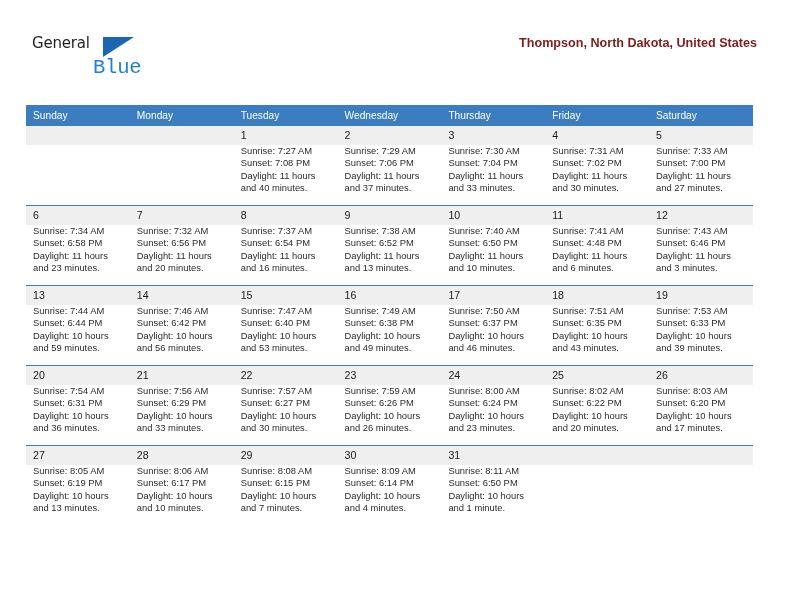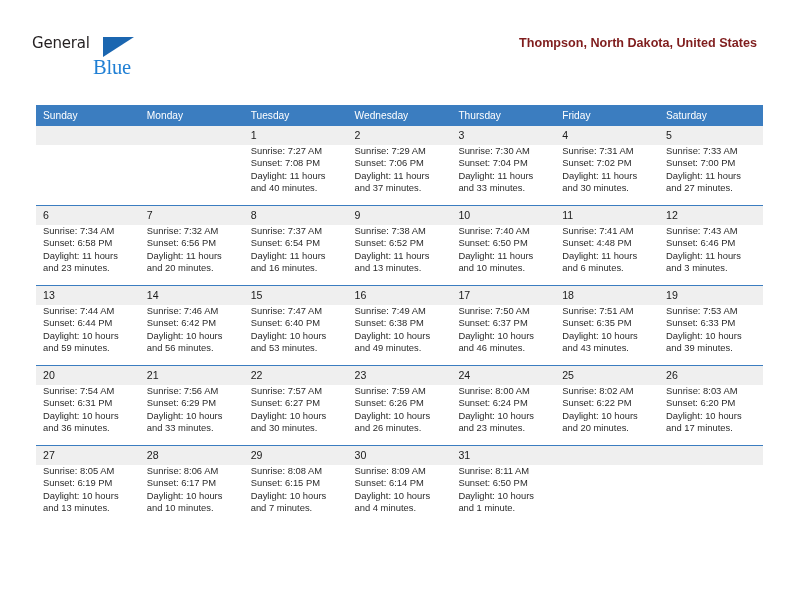--- a/index.html
+++ b/index.html
@@ -54,21 +54,21 @@
     border-left: 31px solid #1b66b0;
     border-bottom: 20px solid transparent;
   }
   .logo-blue {
     position: absolute;
     left: 61px;
     top: 22px;
     font-size: 20.5px;
     letter-spacing: -0.2px;
     color: #1f7fd4;
-    font-family: Liberation Serif, serif;
+    font-family: Liberation Mono, monospace;
     font-weight: 400;
   }
   .title-block {
     position: absolute;
     right: 0;
     top: 0;
     text-align: right;
   }
   .cal-title {
     font-size: 25.5px;
@@ -82,21 +82,21 @@
     font-weight: 700;
     color: #7f1d1d;
     line-height: 18px;
     margin-top: 6px;
     white-space: nowrap;
   }
 
   
   .calendar {
     position: absolute;
-    left: 36px;
+    left: 26px;
     top: 105px;
     width: 727px;
     border-collapse: collapse;
     table-layout: fixed;
   }
   .calendar th {
     background: #3b7dc0;
     color: #ffffff;
     font-size: 10.2px;
     font-weight: 400;

